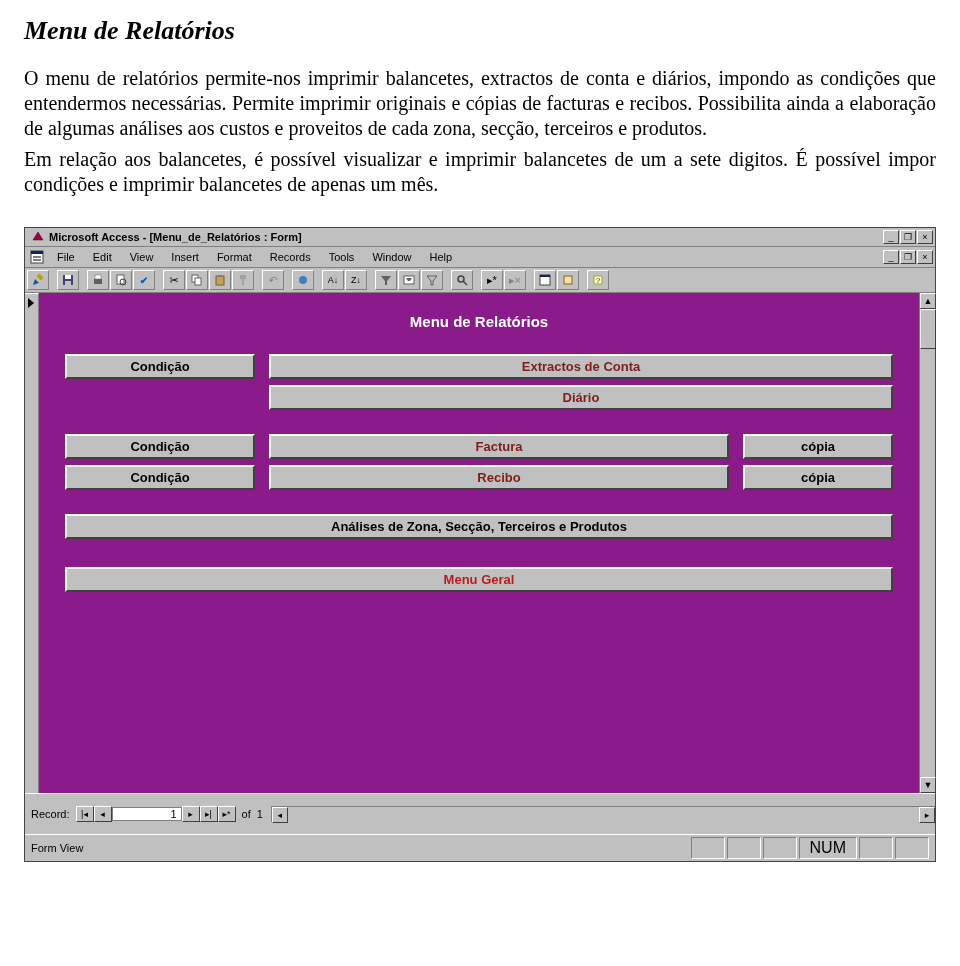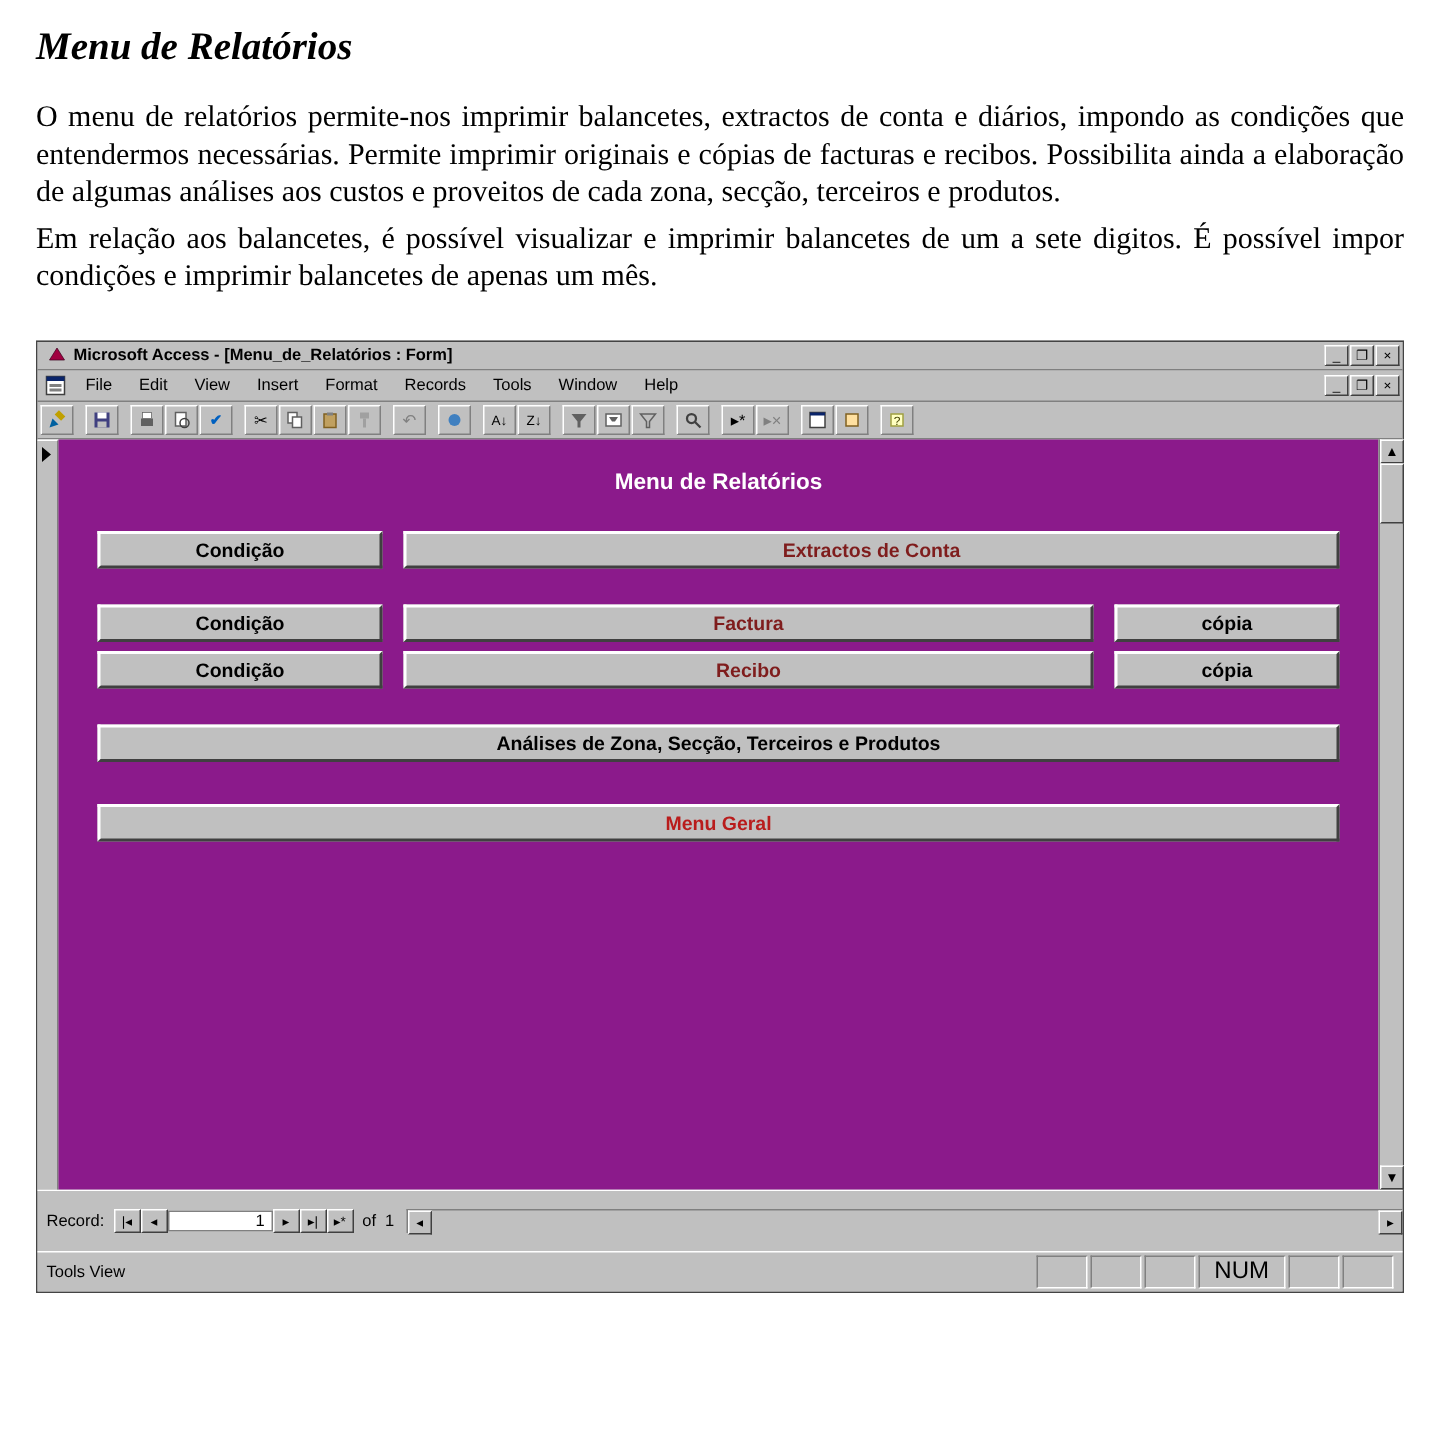--- a/index.html
+++ b/index.html
@@ -412,20 +412,26 @@
 
       <div class="group1">
         <div class="row">
           <div class="col-left">
               <div class="btn3d">Condição</div>
             </div>
           <div class="col-center">
               <div class="btn3d red">Extractos de Conta</div>
             </div>
         </div>
+        <div class="row">
+          <div class="col-left"></div>
+          <div class="col-center">
+              <div class="btn3d red">Diário</div>
+            </div>
+        </div>
       </div>
 
       <div class="group2">
         <div class="row">
           <div class="col-left">
               <div class="btn3d">Condição</div>
             </div>
           <div class="col-center">
               <div class="btn3d red">Factura</div>
             </div>
@@ -472,21 +478,21 @@
     <div class="nav-btn">▸*</div>
     <span class="of">of</span>
     <span>1</span>
     <div class="hscroll">
       <div class="l">◂</div>
       <div class="r">▸</div>
     </div>
   </div>
 
   <div class="statusbar">
-    <span>Tools View</span>
+    <span>Form View</span>
     <div class="cells">
       <div class="cell">&nbsp;</div>
       <div class="cell">&nbsp;</div>
       <div class="cell">&nbsp;</div>
       <div class="cell">NUM</div>
       <div class="cell">&nbsp;</div>
       <div class="cell">&nbsp;</div>
     </div>
   </div>
 

